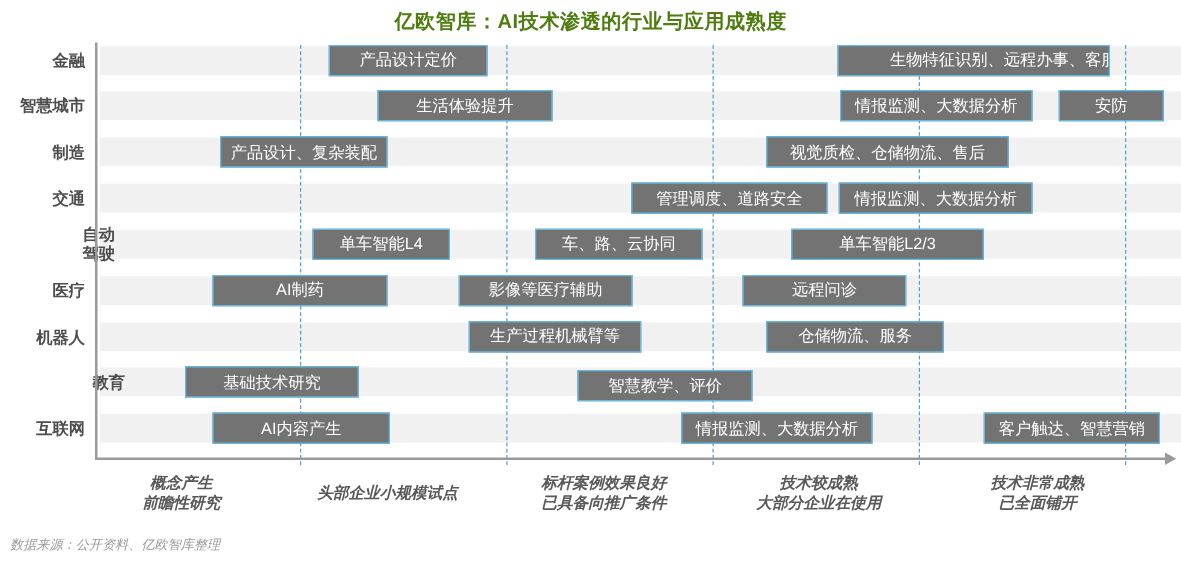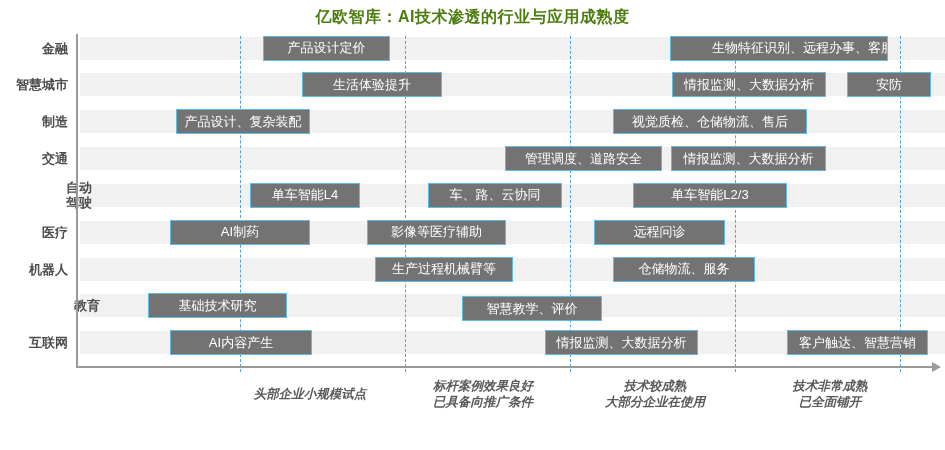--- a/index.html
+++ b/index.html
@@ -101,32 +101,37 @@
       <div class="box" style="left: 170px; width: 140px; top: 219.75px;">AI制药</div>
       <div class="box" style="left: 367px; width: 139px; top: 219.75px;">影像等医疗辅助</div>
       <div class="box" style="left: 594px; width: 131px; top: 219.75px;">远程问诊</div>
       <div class="box" style="left: 375px; width: 138px; top: 256.6px;">生产过程机械臂等</div>
       <div class="box" style="left: 613px; width: 142px; top: 256.6px;">仓储物流、服务</div>
       <div class="box" style="left: 148px; width: 139px; top: 293.45px;">基础技术研究</div>
       <div class="box" style="left: 462px; width: 140px; top: 296px;">智慧教学、评价</div>
       <div class="box" style="left: 170px; width: 142px; top: 330.3px;">AI内容产生</div>
       <div class="box" style="left: 545px; width: 153px; top: 330.3px;">情报监测、大数据分析</div>
       <div class="box" style="left: 787px; width: 141px; top: 330.3px;">客户触达、智慧营销</div>
+      <div class="stage" style="left: 55px; width: 180px;">
+        <div>概念产生</div>
+        <div>前瞻性研究</div>
+      </div>
       <div class="stage" style="left: 220px; width: 180px;">
         <div>头部企业小规模试点</div>
       </div>
       <div class="stage" style="left: 393px; width: 180px;">
         <div>标杆案例效果良好</div>
         <div>已具备向推广条件</div>
       </div>
       <div class="stage" style="left: 565px; width: 180px; justify-content: center;">
         <div>技术较成熟</div>
         <div>大部分企业在使用</div>
       </div>
       <div class="stage" style="left: 740px; width: 180px;">
         <div>技术非常成熟</div>
         <div>已全面铺开</div>
       </div>
     </div>
   <div class="axis-y"></div>
   <div class="axis-x"></div>
   <div class="axis-arrow"></div>
+  <div class="footer">数据来源：公开资料、亿欧智库整理</div>
 </div>
 
 </body></html>

